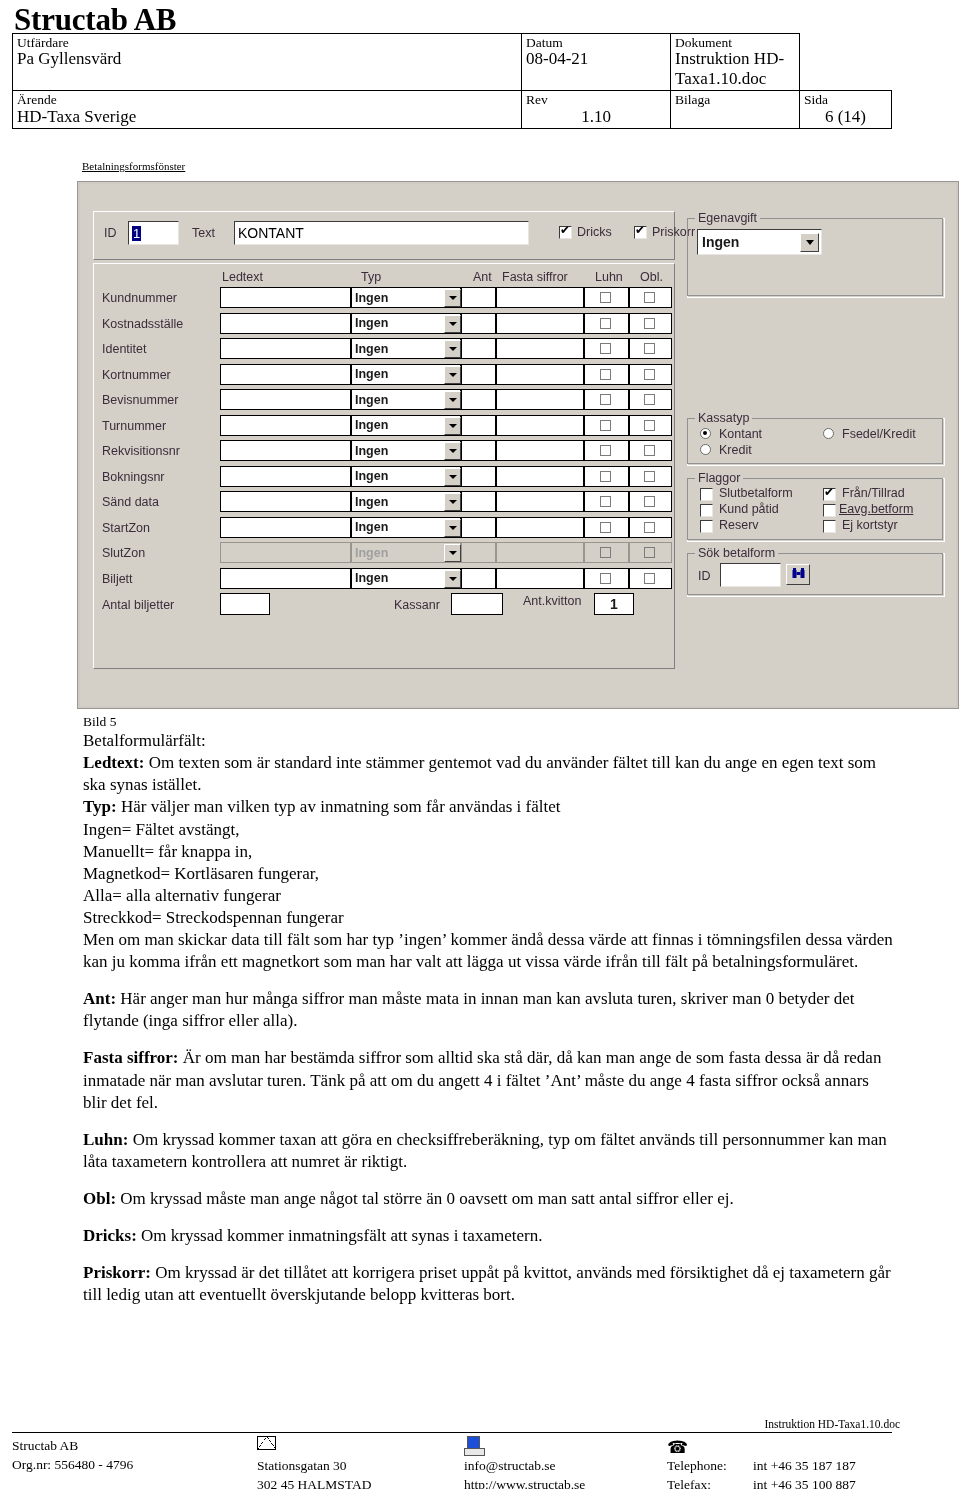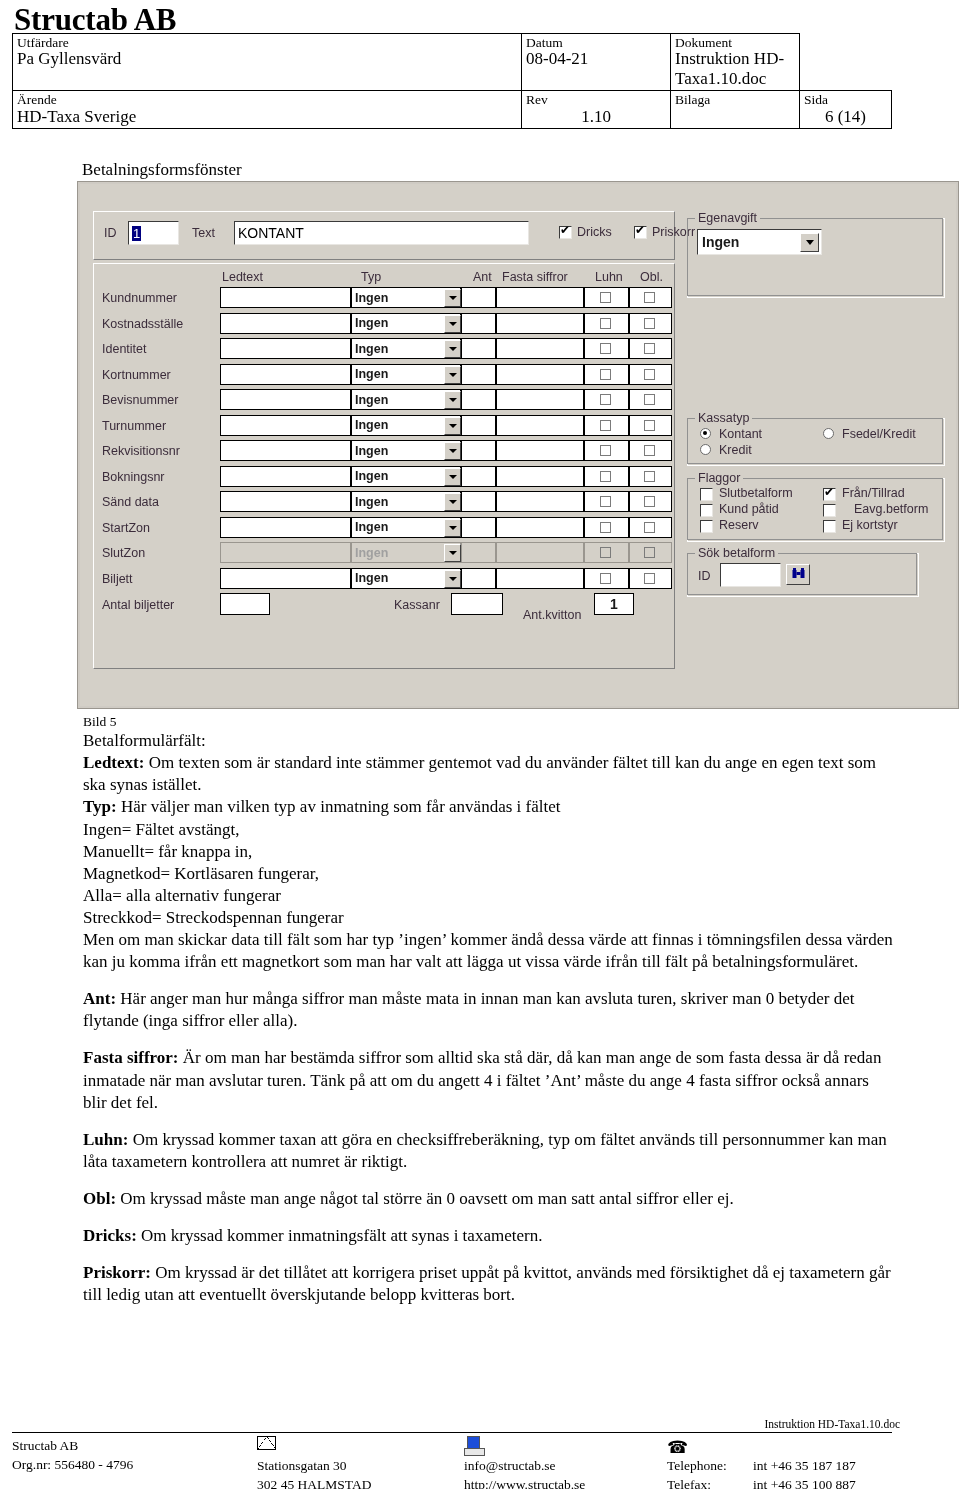--- a/index.html
+++ b/index.html
@@ -29,21 +29,21 @@
   .row1 .c1{width:500px;}
   .row1 .c2{width:140px;}
   .row1 .c3{width:auto;}
   .row2 .c1{width:500px;}
   .row2 .c2{width:72px;}
   .row2 .c3{width:120px;}
   .row2 .c4{width:auto;}
 
   
   .caption{
-    position:absolute;left:82px;top:160px;font-size:17px;
+    position:absolute;left:82px;top:160px;font-size:11px;text-decoration:underline;
   }
 
   
   .dialog{
     position:absolute;left:78px;top:182px;width:876px;height:522px;
     background:#d4d0c8;border:2px solid #cfcbc4;
     box-shadow:0 0 0 1px #9a968f;
     font-family:"Liberation Sans", sans-serif;
   }
   .titlebar{
@@ -447,21 +447,21 @@
               <span class="gcbx" style="left:506px;top:308.5px;"></span>
               <div class="cell" style="left:535px;top:303.5px;width:43px;height:21px;"></div>
               <span class="gcbx" style="left:550px;top:308.5px;"></span>
             </div>
           </div>
 
         <span class="rowlabel" style="top:334px;">Antal biljetter</span>
         <div class="cellbox" style="left:126px;top:329px;width:50px;height:22px;"></div>
         <span class="lbl" style="left:300px;top:334px;">Kassanr</span>
         <div class="cellbox" style="left:357px;top:329px;width:52px;height:22px;"></div>
-        <span class="lbl" style="left:429px;top:344px;">Ant.kvitton</span>
+        <span class="lbl" style="left:429px;top:330px;">Ant.kvitton</span>
         <div class="cell" style="left:500px;top:329px;width:40px;height:22px;justify-content:center;padding-left:0;font-size:14px;">
           <span>1</span>
         </div>
       </div>
 
       <div class="grp" style="left:604px;top:13px;width:258px;height:80px;">
         <span class="grp-title">Egenavgift</span>
         <div class="combo" style="left:9px;top:10px;width:123px;height:24px;">
           <span class="cval">Ingen</span>
           <span class="carr"></span>
@@ -481,28 +481,28 @@
 
       <div class="grp" style="left:604px;top:273px;width:258px;height:64px;">
         <span class="grp-title">Flaggor</span>
         <span class="cbx" style="left:12px;top:9px;"></span>
         <span class="clbl" style="left:31px;top:7px;">Slutbetalform</span>
         <span class="cbx checked" style="left:135px;top:9px;"></span>
         <span class="clbl" style="left:154px;top:7px;">Från/Tillrad</span>
         <span class="cbx" style="left:12px;top:25px;"></span>
         <span class="clbl" style="left:31px;top:23px;">Kund påtid</span>
         <span class="cbx" style="left:135px;top:25px;"></span>
-        <span class="clbl" style="left:166px;top:23px;">Eavg.betform</span>
+        <span class="clbl" style="left:151px;top:23px;text-decoration:underline;">Eavg.betform</span>
         <span class="cbx" style="left:12px;top:41px;"></span>
         <span class="clbl" style="left:31px;top:39px;">Reserv</span>
         <span class="cbx" style="left:135px;top:41px;"></span>
         <span class="clbl" style="left:154px;top:39px;">Ej kortstyr</span>
       </div>
 
-      <div class="grp" style="left:604px;top:348px;width:232px;height:44px;">
+      <div class="grp" style="left:604px;top:348px;width:258px;height:44px;">
         <span class="grp-title">Sök betalform</span>
         <span class="lbl" style="left:10px;top:15px;">ID</span>
         <div class="txtin" style="left:32px;top:9px;width:56px;height:22px;">
           <span></span>
         </div>
         <div class="findbtn" style="left:98px;top:10px;">
           <span>
             <svg width="13" height="11" viewBox="0 0 13 11" aria-hidden="true">
               <rect x="0.5" y="2" width="4" height="8" fill="#00008b"></rect>
               <rect x="8.5" y="2" width="4" height="8" fill="#00008b"></rect>

